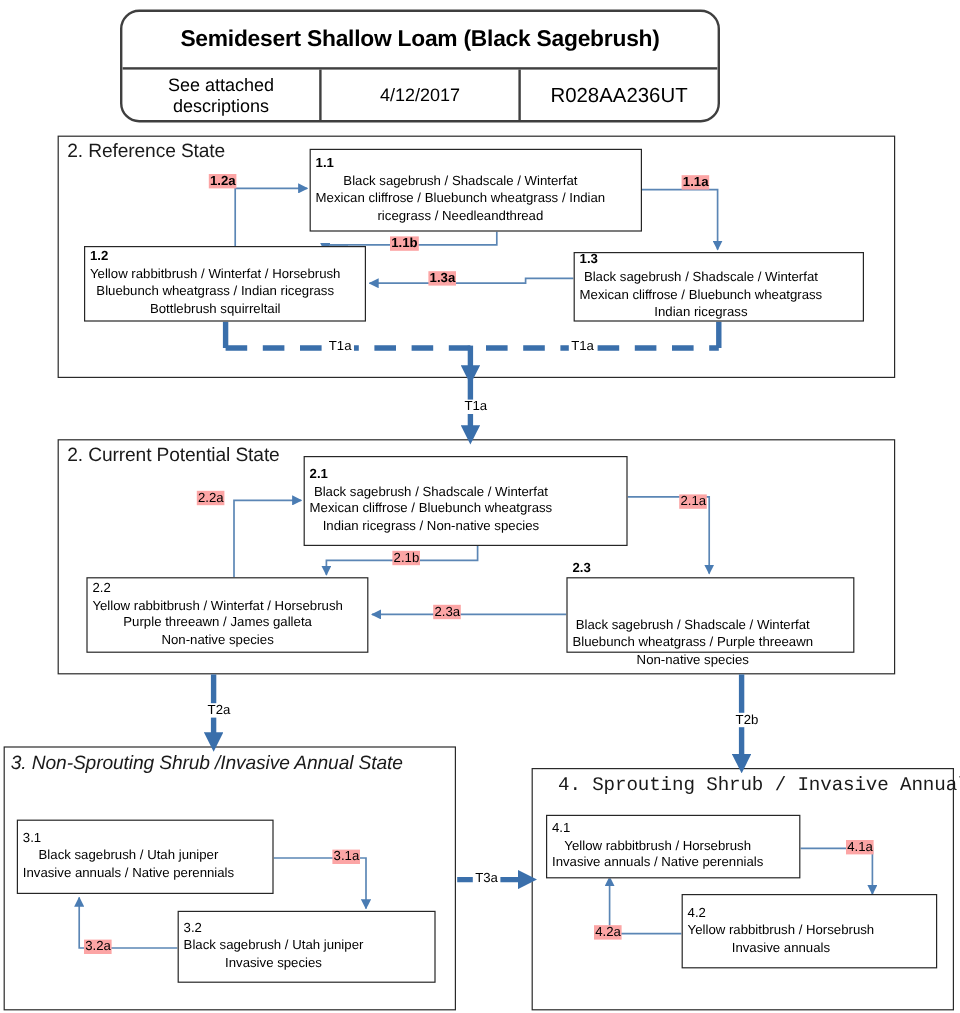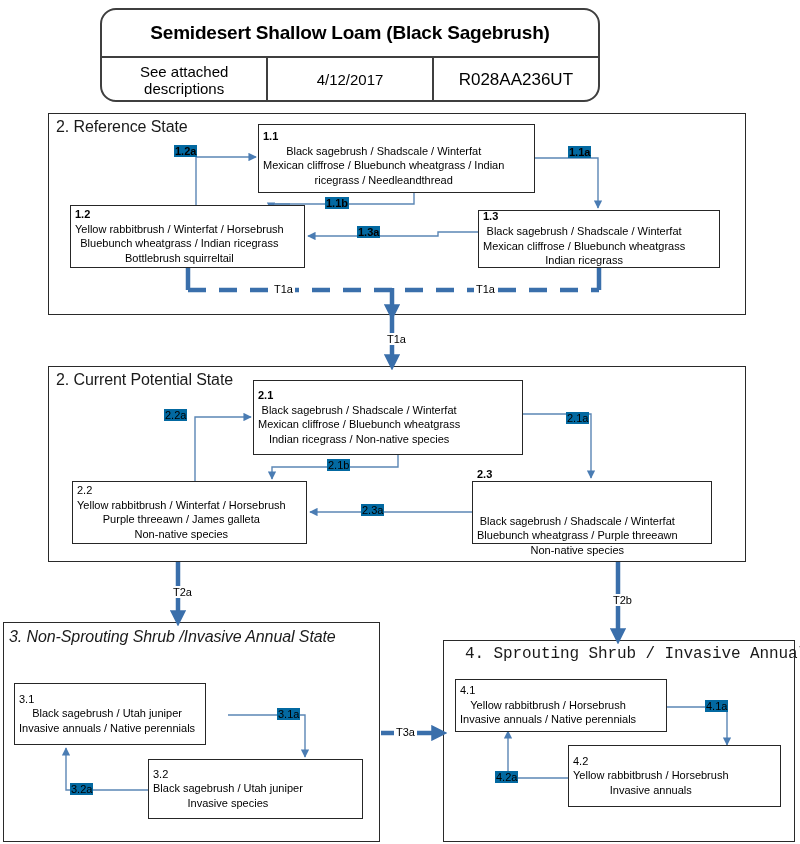--- a/index.html
+++ b/index.html
@@ -112,21 +112,21 @@
   .wire-dash {
     stroke: #3a6fab; stroke-width: 4.5; fill: none;
     stroke-dasharray: 18 13;
   }
 
   
   .wlabel {
     position: absolute;
     font-size: 11px;
     color: #000;
-    background: #0369a1;
+    background: #fca5a5;
     padding: 0 1px;
     white-space: nowrap;
     z-index: 4;
     text-align: center;
   }
   .wlabel.bold { font-weight: bold; }
   .tlabel {
     position: absolute;
     font-size: 11px;
     color: #000;
@@ -242,21 +242,21 @@
 Purple threeawn / James galleta
 Non-native species</div>
   </div>
   <div class="phase-box" style="left:472px; top:481px; width:240px; height:63px;gap:32px;">
     <div class="phase-num bold">2.3</div>
     <div class="phase-text">Black sagebrush / Shadscale / Winterfat
 Bluebunch wheatgrass / Purple threeawn
 Non-native species</div>
   </div>
 
-  <div class="phase-box" style="left:14px; top:683px; width:192px; height:62px;">
+  <div class="phase-box" style="left:14px; top:683px; width:214px; height:62px;">
     <div class="phase-num">3.1</div>
     <div class="phase-text">Black sagebrush / Utah juniper
 Invasive annuals / Native perennials</div>
   </div>
   <div class="phase-box" style="left:148px; top:759px; width:215px; height:60px;">
     <div class="phase-num">3.2</div>
     <div class="phase-text">Black sagebrush / Utah juniper
 Invasive species</div>
   </div>
 

